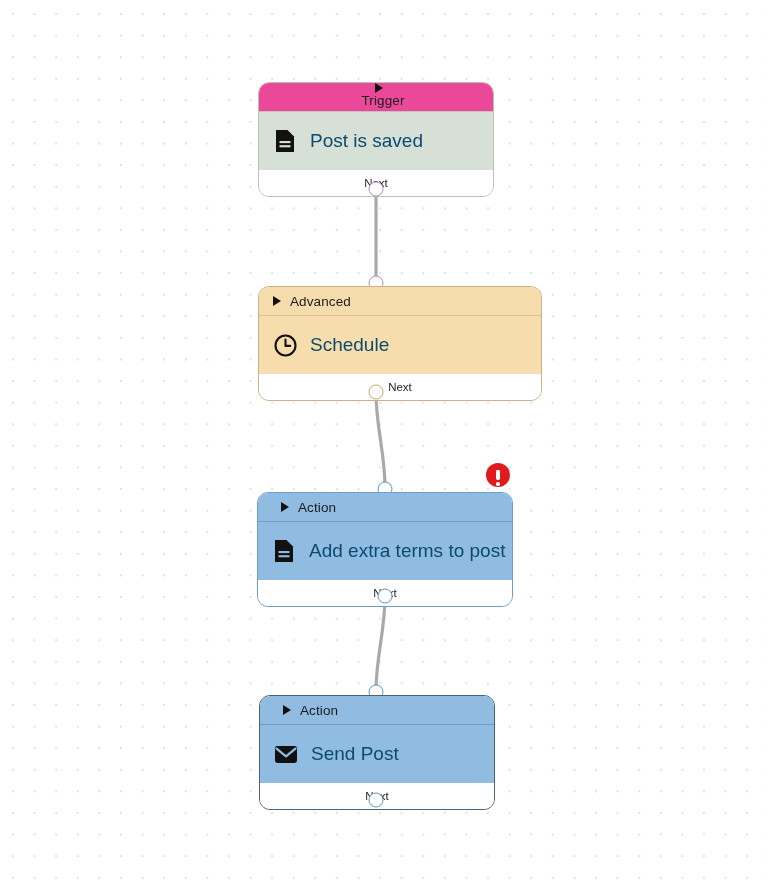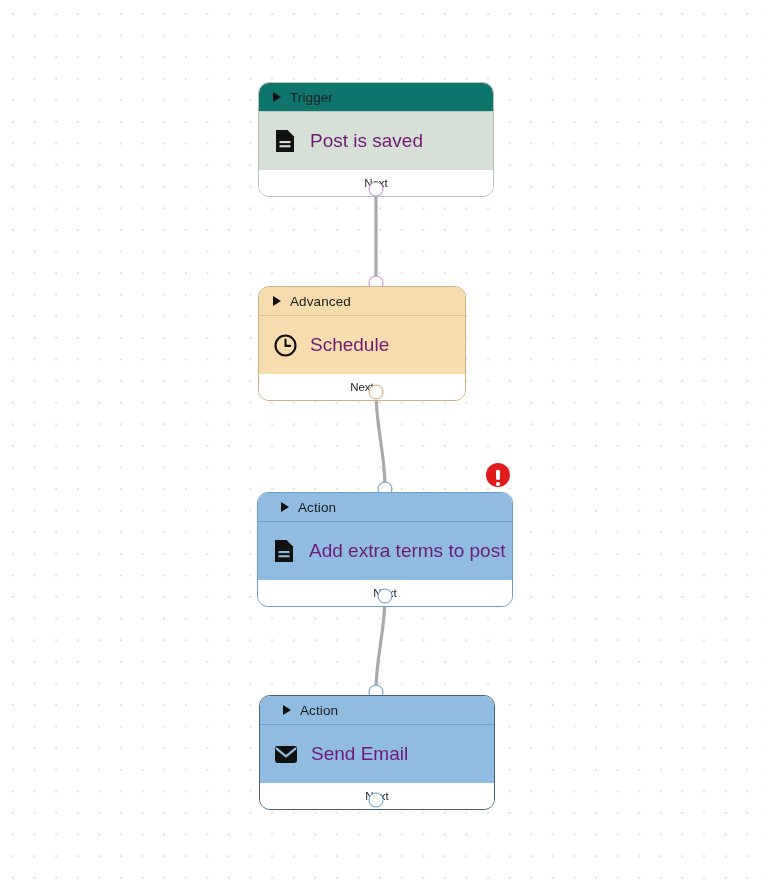--- a/index.html
+++ b/index.html
@@ -45,41 +45,41 @@
 
   .node-header {
     display: flex;
     align-items: center;
     height: 28px;
     padding: 0 0 0 14px;
     font-size: 13.5px;
     color: #1b1b1b;
     letter-spacing: .1px;
   }
-  .green  .node-header { background: #0f766e; border-bottom: 1px solid #bcc7bc; }
+  .green  .node-header { background: #ec4899; border-bottom: 1px solid #bcc7bc; flex-direction: column; }
   .orange .node-header { background: #f6dcac; border-bottom: 1px solid #dcc08f; }
   .blue   .node-header,
   .blue-dark .node-header { background: #8fbce0; border-bottom: 1px solid #6f9fc6; padding-left: 23px; }
 
   .disclosure {
     width: 0; height: 0;
     margin-right: 9px;
     border-top: 5px solid transparent;
     border-bottom: 5px solid transparent;
     border-left: 8px solid #111111;
     flex: 0 0 auto;
   }
 
   .node-body {
     display: flex;
     align-items: center;
     height: 58px;
     padding: 0 14px;
     font-size: 19px;
-    color: #701a75;
+    color: #0c4a6e;
   }
   .green  .node-body { background: #d7e0d7; }
   .orange .node-body { background: #f7ddad; text-align: right; }
   .blue   .node-body,
   .blue-dark .node-body { background: #8fbce0; }
 
   .node-icon {
     flex: 0 0 auto;
     width: 24px;
     height: 24px;
@@ -171,21 +171,21 @@
       </span>
       <span class="node-title">Post is saved</span>
     </div>
     <div class="node-footer">
       <span>Next</span>
     </div>
   </div>
   <div class="port purple" style="left:376px; top:189px;"></div>
 
   <div class="port purple" style="left:376px; top:283px;"></div>
-  <div class="node orange" style="left:258px; top:286px; width:208px;">
+  <div class="node orange" style="left:258px; top:286px; width:284px;">
     <div class="node-header">
       <span class="disclosure"></span>
       <span>Advanced</span>
     </div>
     <div class="node-body">
       <span class="node-icon">
         <svg width="23" height="23" viewBox="0 0 23 23">
           <circle cx="11.5" cy="11.5" r="10" fill="none" stroke="#111111" stroke-width="2.1"></circle>
           <path d="M11.5 5.6 V11.9 H16.2" fill="none" stroke="#111111" stroke-width="2.1" stroke-linecap="round" stroke-linejoin="round"></path>
         </svg>
@@ -230,21 +230,21 @@
       <span class="disclosure"></span>
       <span>Action</span>
     </div>
     <div class="node-body">
       <span class="node-icon">
         <svg width="24" height="19" viewBox="0 0 24 19">
           <rect x="1" y="1" width="22" height="17" rx="2.4" fill="#111111"></rect>
           <path d="M2.6 3.6 L12 11.4 L21.4 3.6" fill="none" stroke="#8fbce0" stroke-width="2.3" stroke-linecap="round" stroke-linejoin="round"></path>
         </svg>
       </span>
-      <span class="node-title">Send Email</span>
+      <span class="node-title">Send Post</span>
     </div>
     <div class="node-footer">
       <span>Next</span>
     </div>
   </div>
   <div class="port blue" style="left:376px; top:800px;"></div>
 
 </div>
 
 </body></html>

